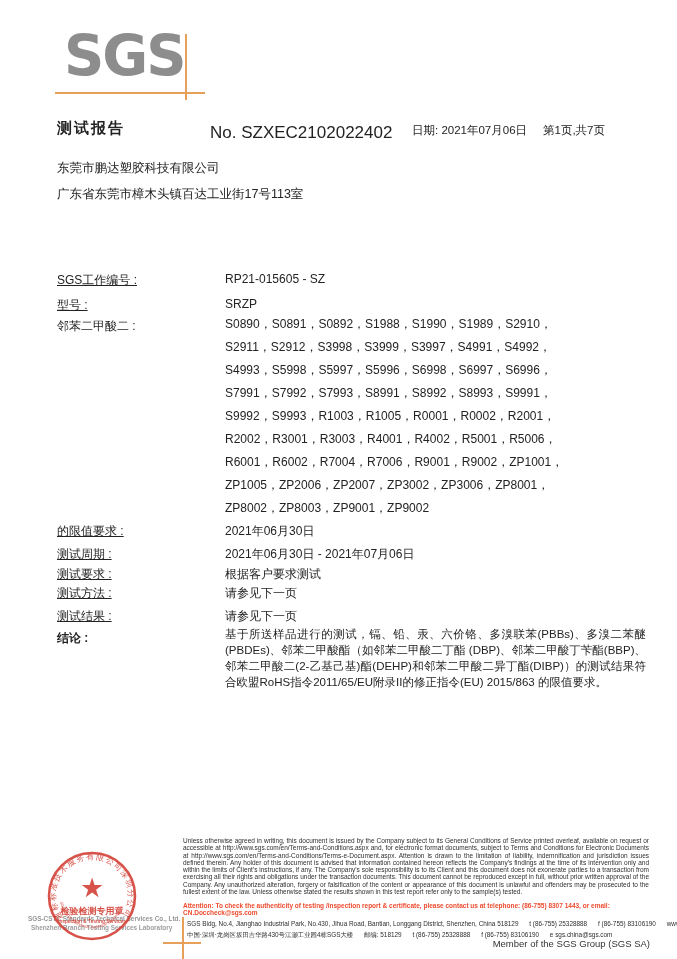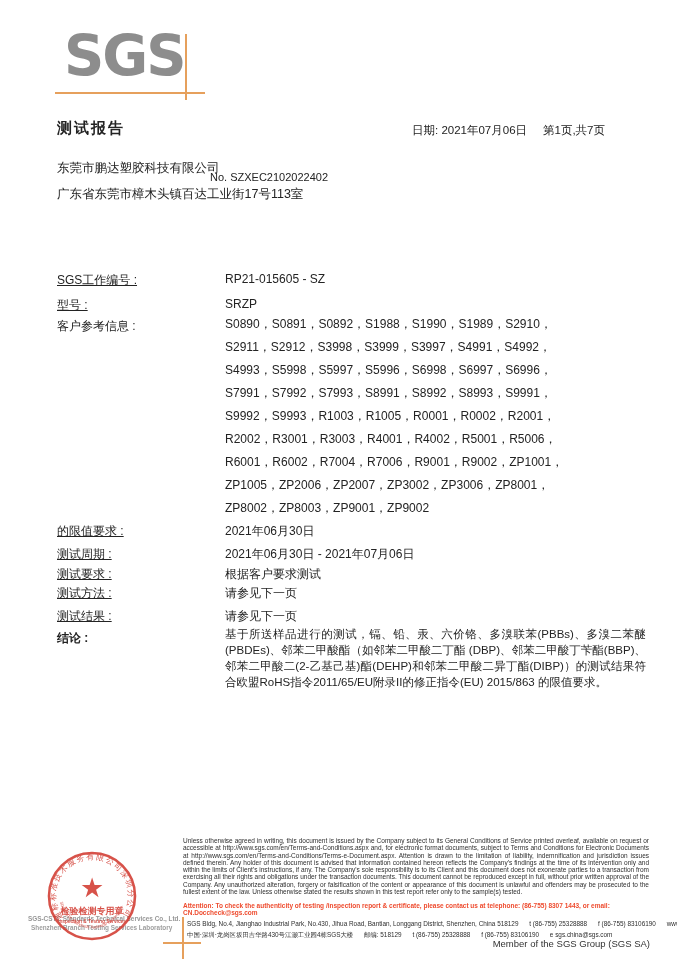--- a/index.html
+++ b/index.html
@@ -8,21 +8,21 @@
   .abs{position:absolute;}
 
   
   .logo-text{left:64px;top:24px;font-size:56px;font-weight:bold;color:#8d8d8d;
              letter-spacing:-2px;font-family:"DejaVu Sans",sans-serif;transform:scaleY(1.02);}
   .logo-hline{left:55px;top:92px;width:150px;height:2px;background:#e6a05c;}
   .logo-vline{left:185px;top:34px;width:2px;height:66px;background:#e6a05c;}
 
   
   .doc-title{left:57px;top:119px;font-size:15px;font-weight:bold;letter-spacing:2px;}
-  .report-no{left:210px;top:123px;font-size:11px;margin-top:48px;}
+  .report-no{left:210px;top:123px;font-size:17px;}
   .report-date{left:412px;top:123px;font-size:11.5px;}
   .page-info{left:543px;top:123px;font-size:11.5px;}
 
   .company{left:57px;top:160px;font-size:12.5px;}
   .address{left:57px;top:186px;font-size:12.5px;}
   .intro{left:57px;top:248px;font-size:12px;}
 
   .row{position:absolute;left:0;top:0;width:677px;font-size:12px;}
   .row .lbl{position:absolute;left:57px;white-space:nowrap;text-decoration:underline;}
   .row .val{position:absolute;left:225px;white-space:nowrap;}
@@ -69,21 +69,21 @@
 
   <div class="row" style="top:272px">
     <span class="lbl">SGS工作编号 :</span>
     <span class="val">RP21-015605 - SZ</span>
   </div>
   <div class="row" style="top:297px">
     <span class="lbl">型号 :</span>
     <span class="val">SRZP</span>
   </div>
 
-  <div class="abs ref-label">客户参考信息 :</div>
+  <div class="abs ref-label">邻苯二甲酸二 :</div>
   <div class="abs ref-lines">
     <div>S0890，S0891，S0892，S1988，S1990，S1989，S2910，</div>
     <div>S2911，S2912，S3998，S3999，S3997，S4991，S4992，</div>
     <div>S4993，S5998，S5997，S5996，S6998，S6997，S6996，</div>
     <div>S7991，S7992，S7993，S8991，S8992，S8993，S9991，</div>
     <div>S9992，S9993，R1003，R1005，R0001，R0002，R2001，</div>
     <div>R2002，R3001，R3003，R4001，R4002，R5001，R5006，</div>
     <div>R6001，R6002，R7004，R7006，R9001，R9002，ZP1001，</div>
     <div>ZP1005，ZP2006，ZP2007，ZP3002，ZP3006，ZP8001，</div>
     <div>ZP8002，ZP8003，ZP9001，ZP9002</div>

